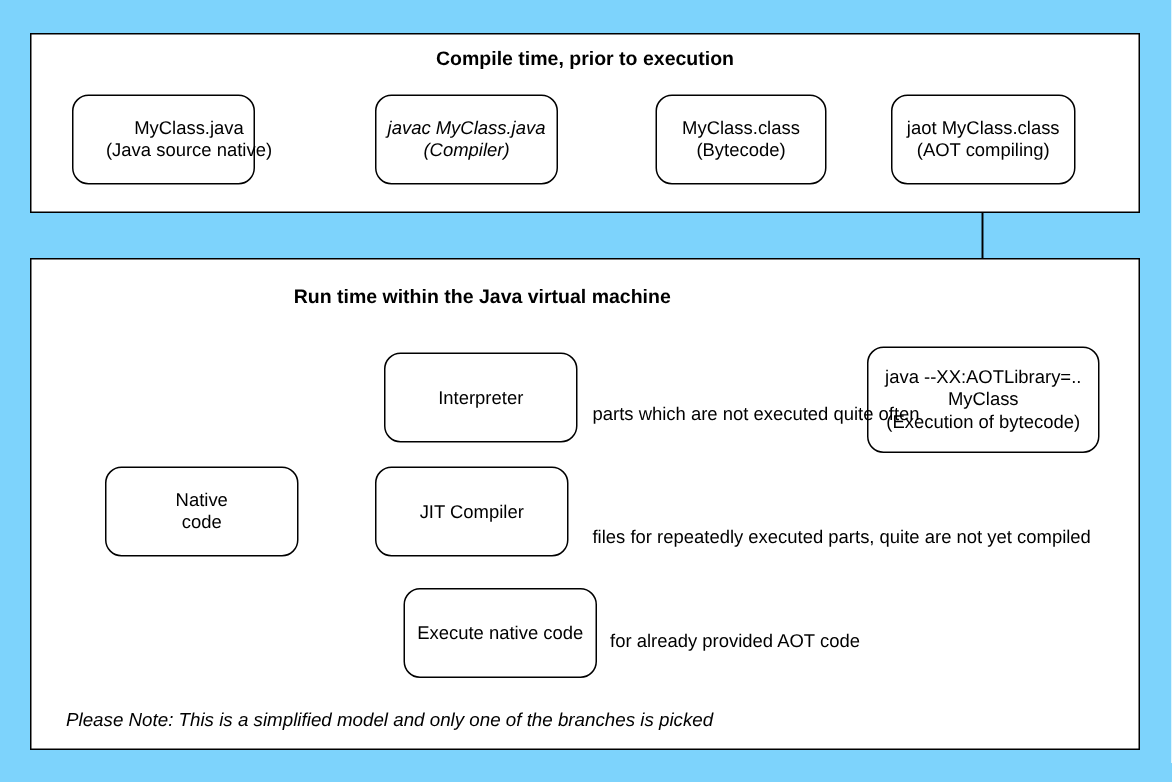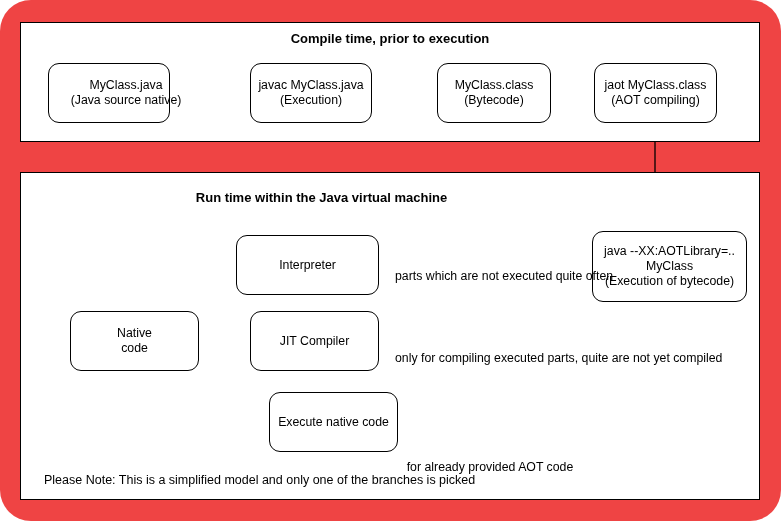--- a/index.html
+++ b/index.html
@@ -8,23 +8,22 @@
     background: #ffffff;
   }
   body {
     font-family: "Liberation Sans", sans-serif;
     color: #000000;
   }
   #canvas {
     position: relative;
     width: 781px;
     height: 521px;
-    background: #ef4444;
+    background: #7dd3fc;
     overflow: hidden;
-    border-radius: 31px;
   }
   .panel {
     position: absolute;
     border: 1.5px solid #000000;
     background: #ffffff;
     box-sizing: border-box;
   }
   .panel-title {
     position: absolute;
     font-size: 13px;
@@ -52,20 +51,21 @@
   .edge-label {
     position: absolute;
     font-size: 12.3px;
     line-height: 16px;
     text-align: center;
     white-space: nowrap;
   }
   .note {
     position: absolute;
     font-size: 12.5px;
+    font-style: italic;
     white-space: nowrap;
   }
   svg.wires {
     position: absolute;
     left: 0;
     top: 0;
     width: 781px;
     height: 521px;
     pointer-events: none;
   }
@@ -102,46 +102,46 @@
 
   <div class="panel" style="left:20px; top:22px; width:740px; height:120px;"></div>
 
   <div class="panel-title" style="left:20px; top:31px; width:740px;">Compile time, prior to execution</div>
 
   <div class="node" style="left:48px; top:63px; width:122px; height:60px;padding-left:34px;">
     <span class="ln">MyClass.java</span>
     <span class="ln">(Java source native)</span>
   </div>
 
-  <div class="node" style="left:250px; top:63px; width:122px; height:60px;">
+  <div class="node" style="left:250px; top:63px; width:122px; height:60px;font-style:italic;">
     <span class="ln">javac MyClass.java</span>
-    <span class="ln">(Execution)</span>
+    <span class="ln">(Compiler)</span>
   </div>
 
   <div class="node" style="left:594px; top:63px; width:123px; height:60px;">
     <span class="ln">jaot MyClass.class</span>
     <span class="ln">(AOT compiling)</span>
   </div>
 
   <div class="node" style="left:437px; top:63px; width:114px; height:60px;">
     <span class="ln">MyClass.class</span>
     <span class="ln">(Bytecode)</span>
   </div>
 
   <div class="panel" style="left:20px; top:172px; width:740px; height:328px;"></div>
 
   <div class="panel-title" style="left:20px; top:190px; width:603px;">Run time within the Java virtual machine</div>
 
-  <div class="node" style="left:592px; top:231px; width:155px; height:71px;text-align:right;">
+  <div class="node" style="left:578px; top:231px; width:155px; height:71px;text-align:right;">
     <span class="ln">java --XX:AOTLibrary=..</span>
     <span class="ln">MyClass</span>
     <span class="ln">(Execution of bytecode)</span>
   </div>
 
-  <div class="node" style="left:236px; top:235px; width:143px; height:60px;">
+  <div class="node" style="left:256px; top:235px; width:129px; height:60px;">
     <span class="ln">Interpreter</span>
   </div>
 
   <div class="node" style="left:70px; top:311px; width:129px; height:60px;">
     <span class="ln">Native</span>
     <span class="ln">code</span>
   </div>
 
   <div class="node" style="left:250px; top:311px; width:129px; height:60px;">
     <span class="ln">JIT Compiler</span>
@@ -150,25 +150,25 @@
   <div class="node" style="left:250px; top:392px; width:129px; height:60px;margin-left:19px;">
     <span class="ln">Execute native code</span>
   </div>
 
   <div class="edge-label" style="left:395px; top:268px; width:190px;">
     <span class="ln">parts which are not</span>
     <span class="ln">executed quite often</span>
   </div>
 
   <div class="edge-label" style="left:395px; top:350px; width:190px;">
-    <span class="ln">only for compiling</span>
+    <span class="ln">files for repeatedly</span>
     <span class="ln">executed parts, quite</span>
     <span class="ln">are not yet compiled</span>
   </div>
 
-  <div class="edge-label" style="left:395px; top:459px; width:190px;">
+  <div class="edge-label" style="left:395px; top:419px; width:190px;">
     <span class="ln">for already provided</span>
     <span class="ln">AOT code</span>
   </div>
 
   <div class="note" style="left:44px; top:473px;">Please Note: This is a simplified model and only one of the branches is picked</div>
 
 </div>
 
 </body></html>

